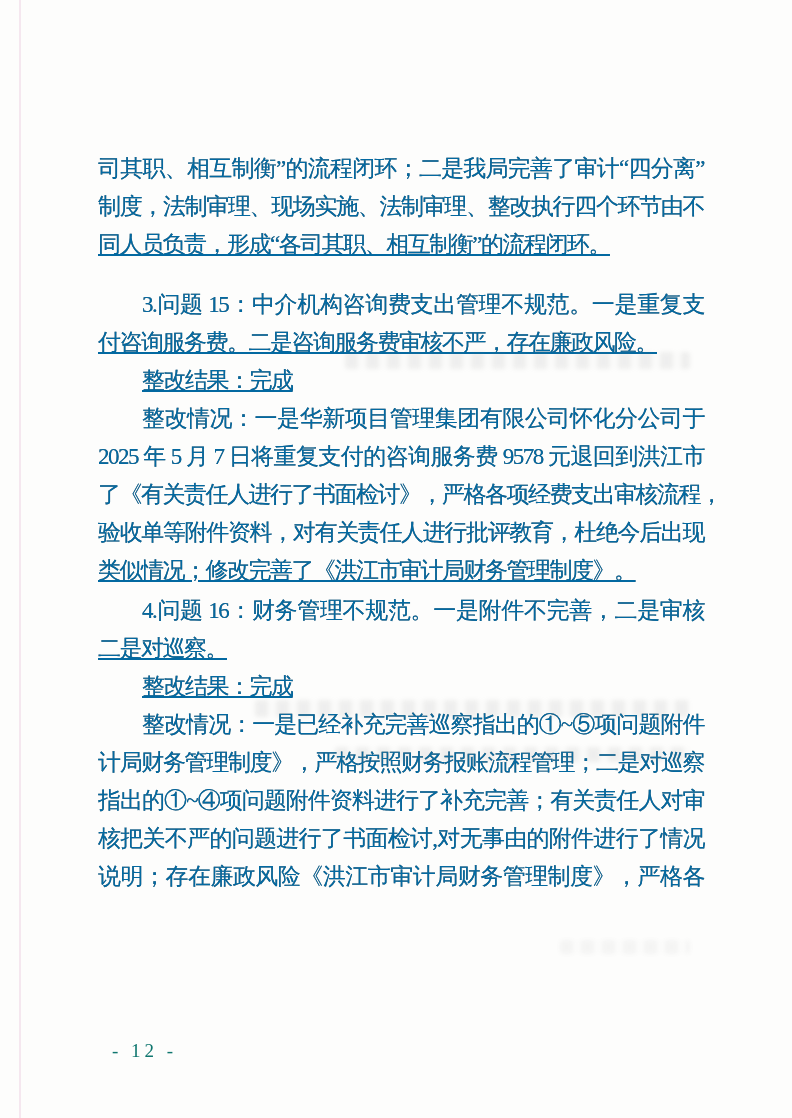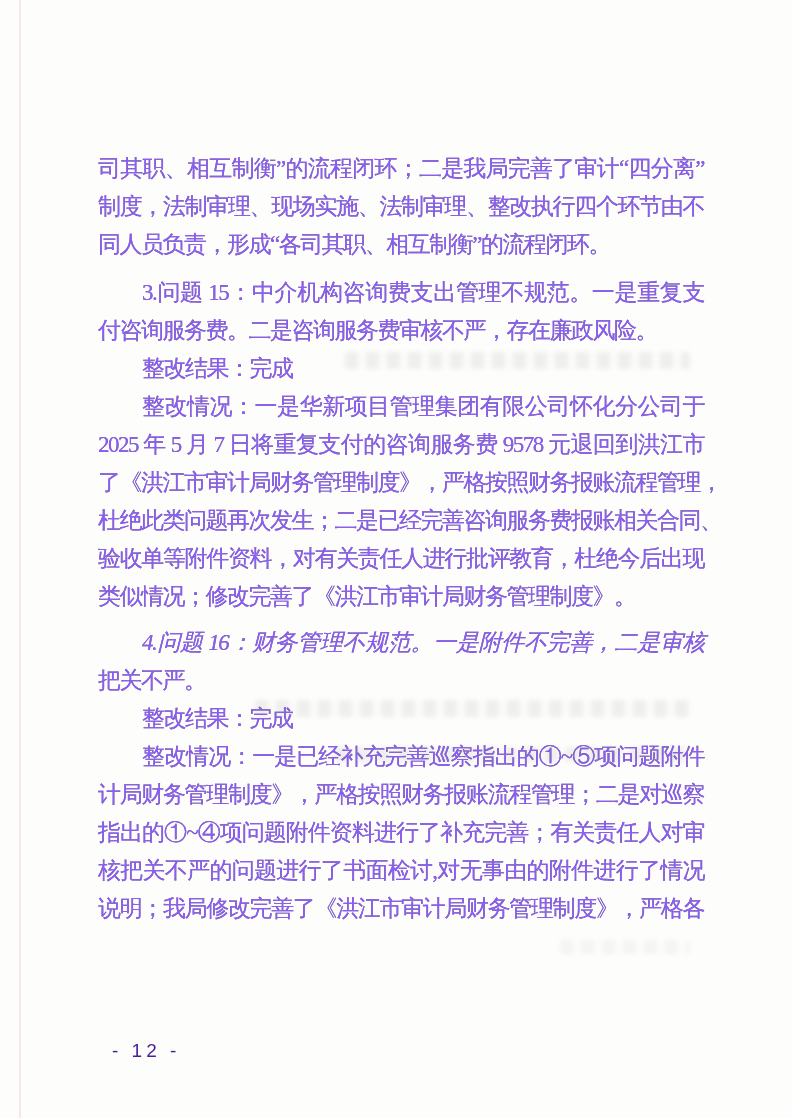--- a/index.html
+++ b/index.html
@@ -22,40 +22,41 @@
     top: 0;
     width: 2px;
     height: 1118px;
     background: rgba(235, 205, 225, 0.45);
   }
   .textblock {
     position: absolute;
     left: 98px;
     top: 150px;
     width: 606px;
-    color: #8b5cf6;
+    color: #0369a1;
   }
   .line {
     font-size: 23px;
     line-height: 38px;
     height: 38px;
     letter-spacing: -1.5px;
     text-align: justify;
     text-align-last: justify;
     white-space: nowrap;
     text-shadow: 0 0 0.5px rgba(25, 25, 25, 0.65);
   }
   .line.end {
     text-align-last: left;
+    text-decoration: underline;
   }
   .line.indent {
     text-indent: 44px;
   }
-  .line.gap-sm { margin-top: 10px; }
-  .line.gap-md { margin-top: 8px; font-style: italic; }
+  .line.gap-sm { margin-top: 22px; }
+  .line.gap-md { margin-top: 2px; }
 
   
   .smudge {
     position: absolute;
     background: repeating-linear-gradient(90deg,
       rgba(125, 125, 125, 0.22) 0px, rgba(125, 125, 125, 0.22) 13px,
       rgba(125, 125, 125, 0.03) 13px, rgba(125, 125, 125, 0.03) 21px);
     filter: blur(2px);
     opacity: 0.5;
     border-radius: 3px;
@@ -64,22 +65,22 @@
   .smudge-2 { left: 255px; top: 700px; width: 435px; height: 17px; }
   .smudge-3 { left: 335px; top: 747px; width: 355px; height: 15px; }
   .smudge-4 { left: 560px; top: 940px; width: 130px; height: 14px; opacity: 0.3; }
 
   .footer-page-number {
     position: absolute;
     left: 112px;
     top: 1040px;
     font-size: 19px;
     letter-spacing: 4px;
-    color: #4c1d95;
-    font-family: Liberation Sans, sans-serif;
+    color: #0f766e;
+    font-family: Liberation Serif, serif;
   }
 </style>
 </head>
 <body>
 
 <div class="page">
 
   <div class="crease"></div>
 
   <div class="textblock">
@@ -88,35 +89,34 @@
     <div class="line">制度，法制审理、现场实施、法制审理、整改执行四个环节由不</div>
     <div class="line end">同人员负责，形成“各司其职、相互制衡”的流程闭环。</div>
 
     <div class="line indent gap-sm">3.问题 15：中介机构咨询费支出管理不规范。一是重复支</div>
     <div class="line end">付咨询服务费。二是咨询服务费审核不严，存在廉政风险。</div>
 
     <div class="line indent end">整改结果：完成</div>
 
     <div class="line indent">整改情况：一是华新项目管理集团有限公司怀化分公司于</div>
     <div class="line">2025 年 5 月 7 日将重复支付的咨询服务费 9578 元退回到洪江市</div>
-    <div class="line">了《洪江市审计局财务管理制度》，严格按照财务报账流程管理，</div>
-    <div class="line">杜绝此类问题再次发生；二是已经完善咨询服务费报账相关合同、</div>
+    <div class="line">了《有关责任人进行了书面检讨》，严格各项经费支出审核流程，</div>
     <div class="line">验收单等附件资料，对有关责任人进行批评教育，杜绝今后出现</div>
     <div class="line end">类似情况；修改完善了《洪江市审计局财务管理制度》。</div>
 
     <div class="line indent gap-md">4.问题 16：财务管理不规范。一是附件不完善，二是审核</div>
-    <div class="line end">把关不严。</div>
+    <div class="line end">二是对巡察。</div>
 
     <div class="line indent end">整改结果：完成</div>
 
     <div class="line indent">整改情况：一是已经补充完善巡察指出的①~⑤项问题附件</div>
     <div class="line">计局财务管理制度》，严格按照财务报账流程管理；二是对巡察</div>
     <div class="line">指出的①~④项问题附件资料进行了补充完善；有关责任人对审</div>
     <div class="line">核把关不严的问题进行了书面检讨,对无事由的附件进行了情况</div>
-    <div class="line">说明；我局修改完善了《洪江市审计局财务管理制度》，严格各</div>
+    <div class="line">说明；存在廉政风险《洪江市审计局财务管理制度》，严格各</div>
   </div>
 
   <div class="smudge smudge-1"></div>
   <div class="smudge smudge-2"></div>
   <div class="smudge smudge-3"></div>
   <div class="smudge smudge-4"></div>
 
   <div class="footer-page-number">- 12 -</div>
 
 </div>

